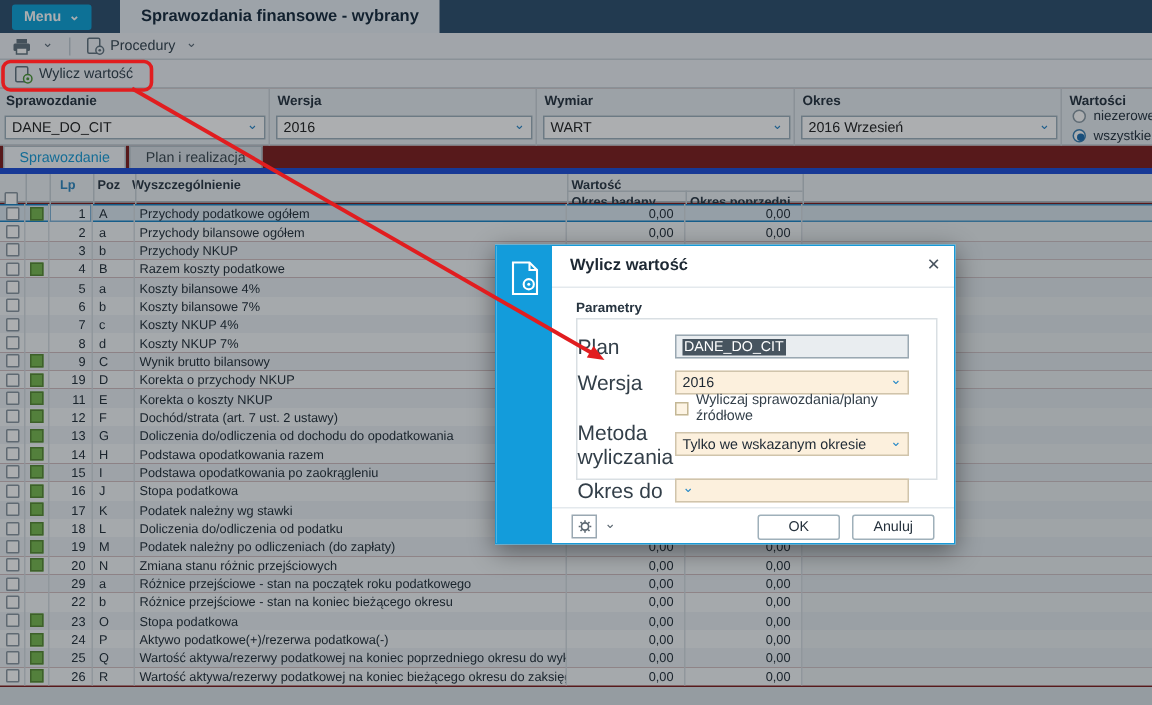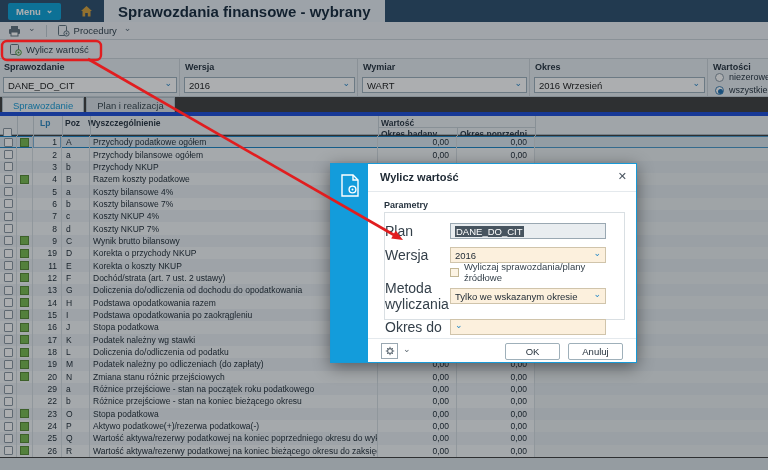--- a/index.html
+++ b/index.html
@@ -1,26 +1,26 @@
 <!DOCTYPE html>
 <html><head>
 <meta charset="utf-8">
 <style>
   * { margin:0; padding:0; box-sizing:border-box; }
   html,body { font-family:"Liberation Sans", sans-serif; }
-  #app { position:relative; width:768px; height:470px; overflow:hidden; background:#404040; }
+  #app { position:relative; width:768px; height:470px; overflow:hidden; background:#7f1d1d; }
 
   
   .topbar { position:absolute; left:0; top:0; width:768px; height:22px; background:#2e4f6e; }
   .menu-btn { position:absolute; left:8px; top:3px; height:17px; padding:0 8px; background:#0fa3d8;
               color:#fff; font-size:9.5px; font-weight:bold; display:flex; align-items:center; gap:5px; border-radius:2px; cursor:pointer;}
   .menu-btn .chev { font-size:9px; line-height:6px; margin-top:-4px;}
   .home { position:absolute; left:80px; top:4px; }
-  .top-tab { position:absolute; left:104px; top:0; height:22px; background:#e9eff4; color:#16293c;
-             font-size:15px; font-weight:bold; display:flex; align-items:center; padding:0 14px; }
+  .top-tab { position:absolute; left:80px; top:0; height:22px; background:#e9eff4; color:#16293c;
+             font-size:11px; font-weight:bold; display:flex; align-items:center; padding:0 14px; }
 
   
   .toolbar1 { position:absolute; left:0; top:22px; width:768px; height:18px; background:#eef2f6;
               border-bottom:1px solid #ccd4da; display:flex; align-items:center; font-size:9.5px; color:#33424e;}
   .toolbar2 { position:absolute; left:0; top:40px; width:768px; height:19px; background:#eef2f6;
               border-bottom:1px solid #ccd4da; display:flex; align-items:center; font-size:9.5px; color:#33424e;}
   .tchev { color:#5d6c79; font-size:9px; line-height:5px; margin:-4px 0 0 3px; }
   .tsep { width:1px; height:12px; background:#c3ccd3; margin:0 6px; }
   .tbtn { display:flex; align-items:center; gap:4px; padding:0 4px; cursor:pointer; }
 

